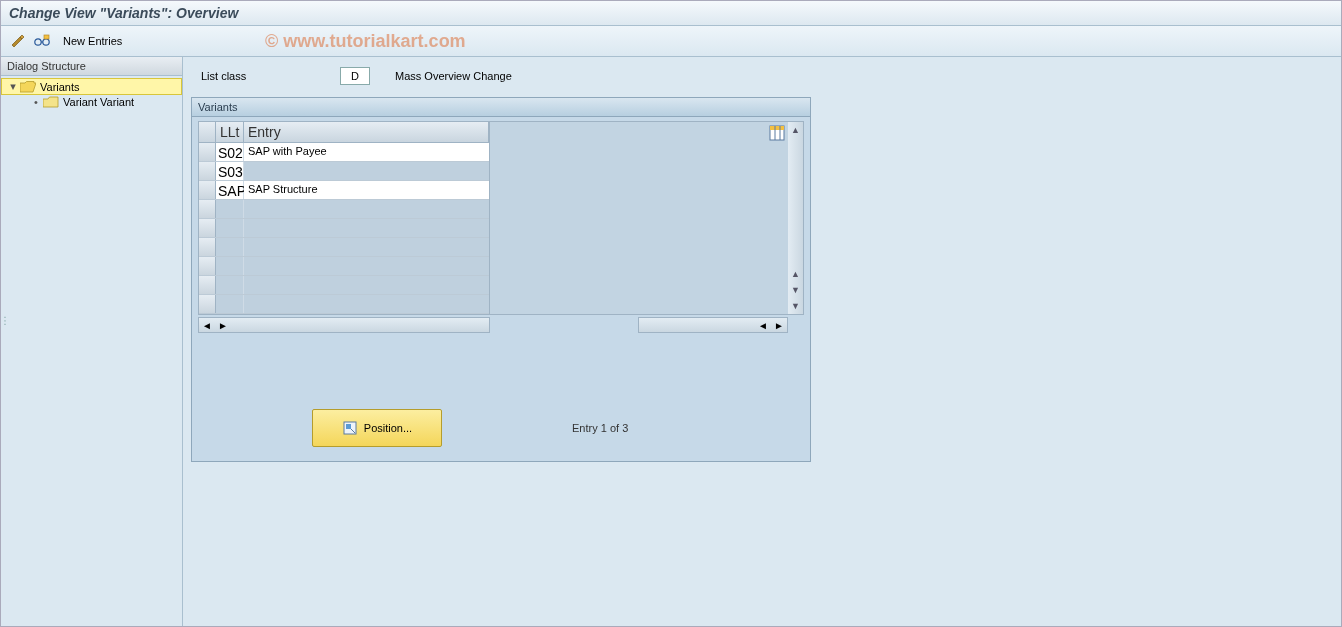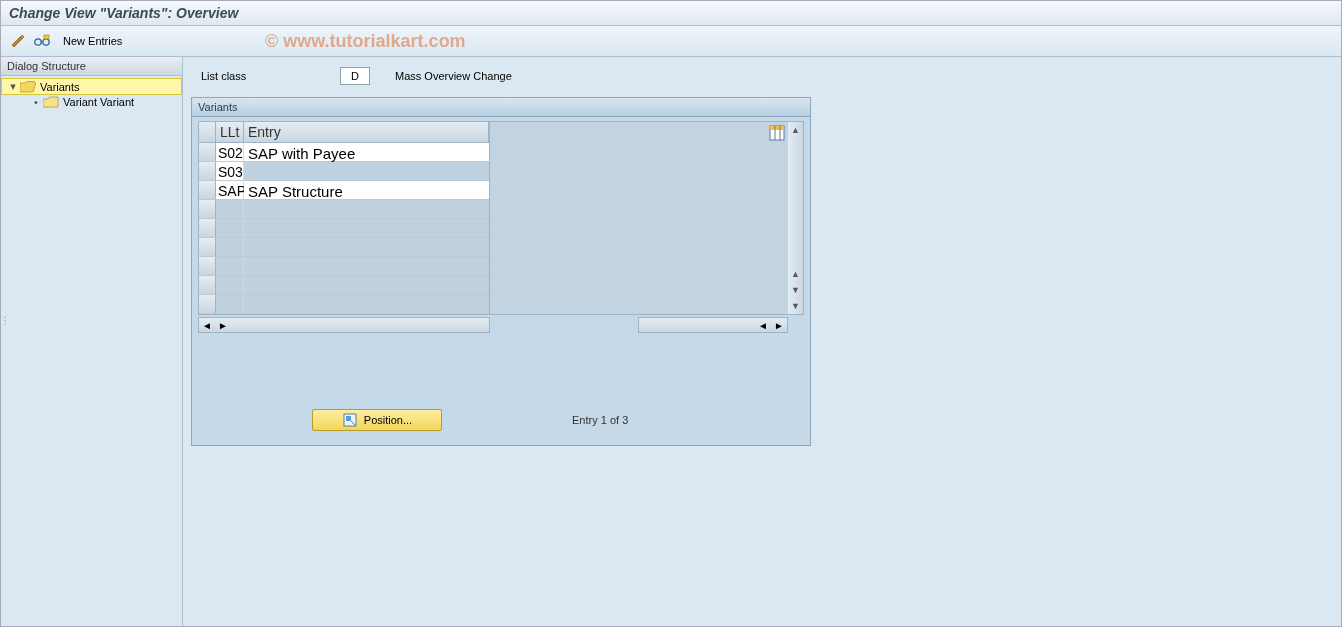--- a/index.html
+++ b/index.html
@@ -75,21 +75,21 @@
   
   .ghead { display:flex; background: linear-gradient(#e6edf3, #c9d5df); border-bottom:1px solid #9fb3c4; }
   .ghead .gcell { border-right:1px solid #9fb3c4; padding:2px 4px; font-size:14px; color:#333; }
   .ghead .sel { width:17px; }
   .ghead .llt { width:28px; }
   .ghead .name { flex:1; }
   
   .grow { display:flex; border-bottom:1px solid #bccad6; height:19px; background:#bfd0de; }
   .grow .rsel { width:17px; background: linear-gradient(#e6edf3,#cad5de); border-right:1px solid #9fb3c4; cursor:pointer; }
   .grow .llt { width:28px; background:#fff; border-right:1px solid #cfdbe6; font-size:14px; padding:2px 2px; }
-  .grow .name { flex:1; background:#fff; font-size:15px; padding:2px 4px; }
+  .grow .name { flex:1; background:#fff; font-size:11px; padding:2px 4px; }
   .grow.empty .llt, .grow.empty .name { background:#bfd0de; }
   
   .grid-right-gap { flex:1; border-top:1px solid #9fb3c4; border-bottom:1px solid #9fb3c4; background:#c2d4e2; position:relative; }
   .cfg-icon { position:absolute; right:2px; top:2px; width:18px; height:18px; cursor:pointer; display:flex; align-items:center; justify-content:center; }
   
   .vscroll { width:16px; background:linear-gradient(to right,#e3ecf3,#cad7e1); border:1px solid #9fb3c4; border-left:none; position:relative; }
   .vscroll .up, .vscroll .down { height:16px; display:flex;align-items:center;justify-content:center; font-size:9px; color:#556; cursor:pointer; }
   .vscroll .down { position:absolute; bottom:0; width:100%; }
   .vscroll .pgup { position:absolute; bottom:32px; width:100%; height:16px; display:flex;align-items:center;justify-content:center; font-size:9px; color:#556; cursor:pointer;}
   .vscroll .pgdn { position:absolute; bottom:16px; width:100%; height:16px; display:flex;align-items:center;justify-content:center; font-size:9px; color:#556; cursor:pointer;}
@@ -97,21 +97,21 @@
   .hscroll-row { display:flex; padding: 0 6px 6px 6px; }
   .hscroll { height:16px; background:linear-gradient(#e3ecf3,#cad7e1); border:1px solid #9fb3c4; display:flex; align-items:center; }
   .hscroll.left { width:292px; }
   .hscroll.right { flex:1; margin-left:auto; width:60px; }
   .hscroll .arrow { width:16px; text-align:center; font-size:10px; cursor:pointer; }
   .hscroll .gap { flex:1; }
   
   .footer-row { display:flex; align-items:center; gap:100px; padding: 70px 0 14px 120px; font-size:11px; }
   .pos-btn {
     display:flex; align-items:center; gap:6px;
-    width:130px; height:22px;
+    width:130px; height:38px;
     background: linear-gradient(#fceea0,#f4d65a);
     border:1px solid #b59d2c;
     border-radius:2px;
     justify-content:center;
     cursor:pointer;
     font-size:11px;
   }
   .pos-btn .pic { width:16px;height:16px; display:flex;align-items:center;justify-content:center;}
   .entry-info { color:#333;margin-left:30px; }
   

